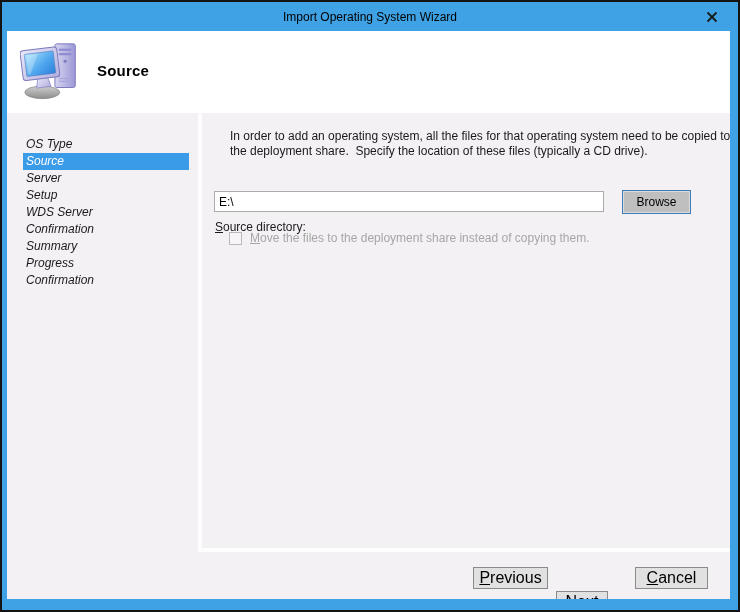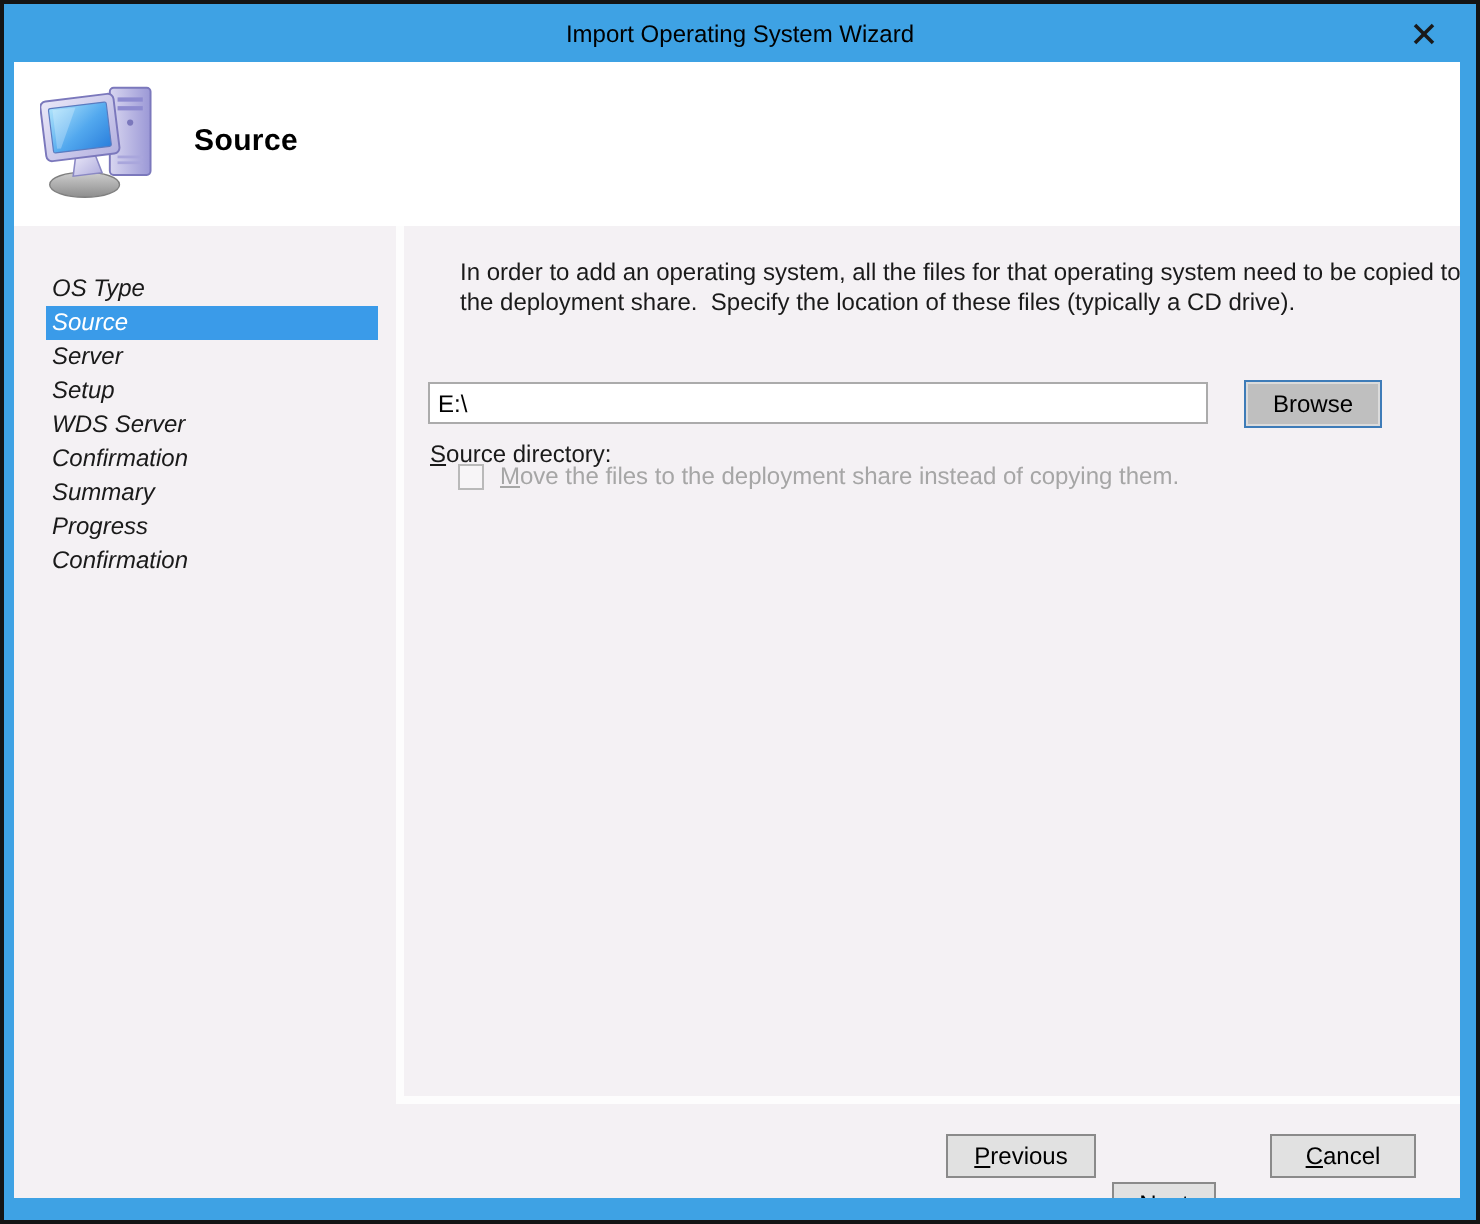--- a/index.html
+++ b/index.html
@@ -70,21 +70,21 @@
   .chk-box {
     width:13px; height:13px; border:1px solid #B9B9B9; background:#F7F5F7;
     margin-right:8px; flex:none;
   }
   .chk-label { font-size:12px; color:#A6A6A6; }
 
   
   .btn {
     position:absolute; top:536px; height:22px;
     background:#E1E1E1; border:1px solid #8A8A8A;
-    font-size:12px; color:#000; font-family:"Liberation Sans", sans-serif;
+    font-size:16px; color:#000; font-family:"Liberation Sans", sans-serif;
     cursor:pointer;
   }
   .btn-previous { left:466px; width:75px; }
   .btn-next     { left:549px; width:52px;margin-top:24px; }
   .btn-cancel   { left:628px; width:73px; }
 
   u { text-decoration:underline; }
 </style>
 </head>
 <body>

